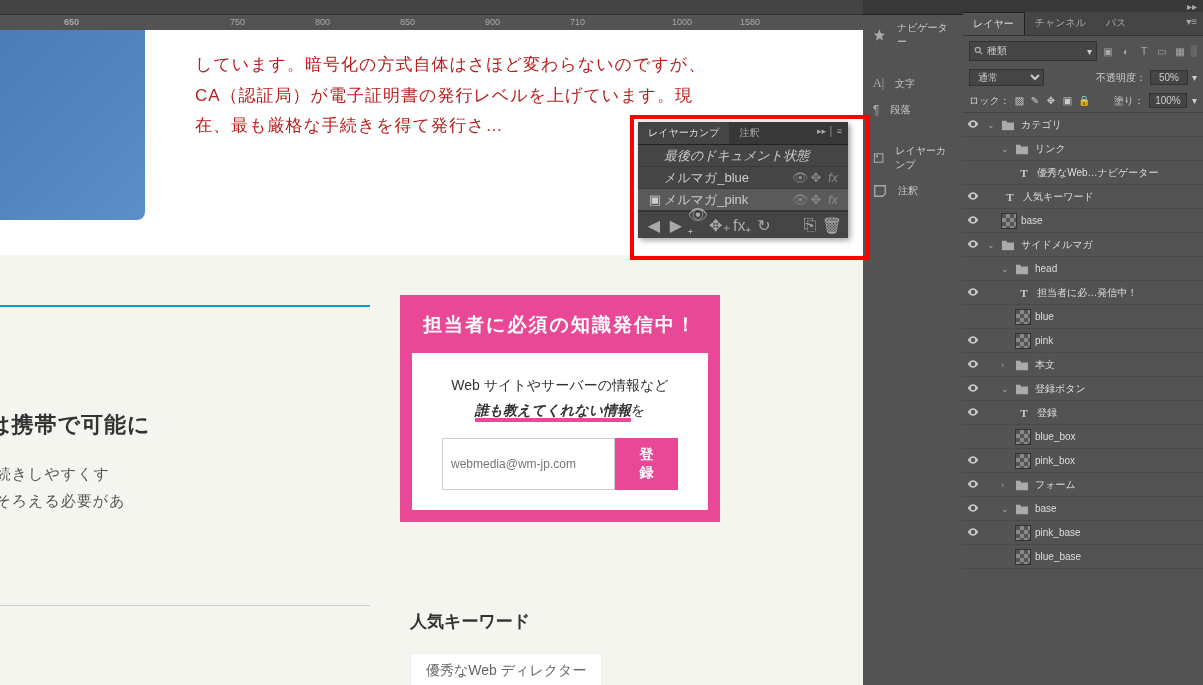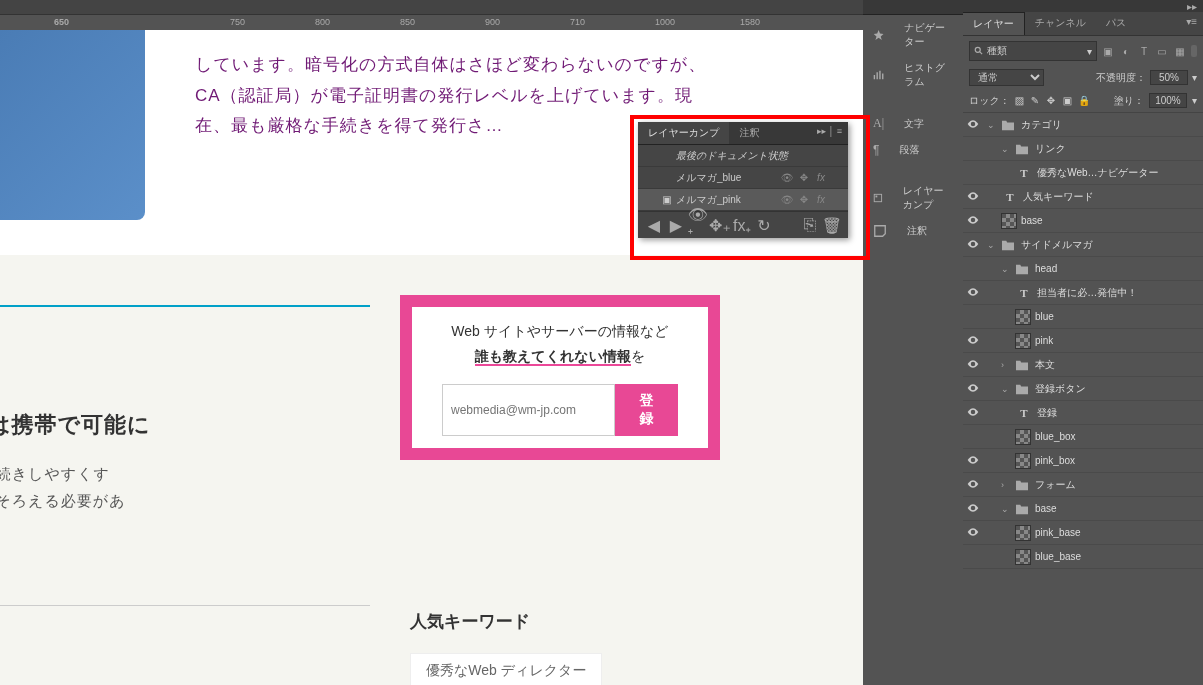--- a/index.html
+++ b/index.html
@@ -6,46 +6,46 @@
 body { background: #535353; overflow: hidden; width: 1203px; height: 685px; position: relative; }
 
 
 .ruler { position: absolute; top: 15px; left: 0; right: 340px; height: 15px; background: #535353; color: #aaa; font-size: 9px; }
 .ruler-mark { position: absolute; top: 2px; }
 .menubar { position: absolute; top: 0; left: 0; right: 340px; height: 15px; background: #444; border-bottom: 1px solid #333; }
 
 
 .canvas { position: absolute; top: 30px; left: 0; width: 863px; height: 655px; background: #fff; }
 .laptop-img { position: absolute; top: 0; left: 0; width: 145px; height: 190px; background: linear-gradient(135deg, #4a7cb5, #5b8fc9); border-radius: 0 0 8px 0; }
-.article-text { position: absolute; top: 20px; left: 195px; width: 520px; color: #701a75; font-size: 17px; line-height: 1.8; letter-spacing: 1px; }
+.article-text { position: absolute; top: 20px; left: 195px; width: 520px; color: #b91c1c; font-size: 17px; line-height: 1.8; letter-spacing: 1px; }
 
 .bottom-section { position: absolute; top: 225px; left: 0; width: 863px; height: 460px; background: #f5f5f0; }
 .divider-line { position: absolute; top: 50px; left: -150px; width: 520px; height: 2px; background: #00a0c8; }
 .article2 { position: absolute; top: 155px; left: -150px; width: 475px; color: #333; }
 .article2-title { font-size: 22px; font-weight: bold; margin-bottom: 20px; letter-spacing: 1px; }
 .article2-body { font-size: 15px; line-height: 1.8; color: #555; letter-spacing: 1px; }
 .divider-line2 { position: absolute; top: 350px; left: -150px; width: 520px; height: 1px; background: #ccc; }
 
 
 .newsletter { position: absolute; top: 295px; left: 400px; width: 320px; border: 12px solid #e84895; }
 .newsletter-head { background: #e84895; color: #fff; text-align: center; font-size: 19px; font-weight: bold; letter-spacing: 2px; padding: 5px 0 15px; }
-.newsletter-body { background: #fff; padding: 12px 30px; text-align: center; color: #333; font-size: 14px; line-height: 1.8; }
-.newsletter-body .highlight { font-weight: bold; border-bottom: 2px solid #ec4899; }
+.newsletter-body { background: #fff; padding: 20px 30px; text-align: center; color: #333; font-size: 14px; line-height: 1.8; }
+.newsletter-body .highlight { font-weight: bold; border-bottom: 4px solid #ec4899; font-style: italic; }
 .newsletter-form { display: flex; margin-top: 15px; }
 .newsletter-input { flex: 1; border: 1px solid #ccc; padding: 8px; font-size: 12px; color: #aaa; }
 .newsletter-btn { background: #e84895; color: #fff; border: none; padding: 8px 20px; font-size: 14px; font-weight: bold; }
 
 .pop-keywords { position: absolute; top: 610px; left: 410px; color: #333; }
 .pop-keywords h3 { font-size: 17px; font-weight: bold; margin-bottom: 20px; }
 .pop-keyword-item { background: #fff; padding: 8px 15px; border: 1px solid #eee; font-size: 14px; color: #666; }
 
 
 .right-col1 { position: absolute; top: 0; right: 240px; width: 100px; height: 685px; background: #535353; }
 .right-col1-head { height: 15px; background: #383838; border-bottom: 1px solid #222; }
-.dock-item { display: flex; align-items: center; gap: 20px; padding: 6px 10px; color: #ccc; font-size: 10px; cursor: pointer; }
+.dock-item { display: flex; align-items: center; gap: 11px; padding: 6px 10px; color: #ccc; font-size: 10px; cursor: pointer; }
 .dock-item svg { width: 14px; height: 14px; fill: #aaa; }
 
 .right-panel { position: absolute; top: 0; right: 0; width: 240px; height: 685px; background: #535353; color: #ccc; font-size: 10px; }
 .panel-head { height: 12px; background: #383838; display: flex; justify-content: flex-end; align-items: center; padding: 0 4px; }
 .panel-tabs { display: flex; background: #454545; border-bottom: 1px solid #333; }
 .panel-tab { padding: 4px 10px; font-size: 10px; color: #aaa; cursor: pointer; }
 .panel-tab.active { background: #535353; color: #ddd; border-top: 1px solid #222; border-right: 1px solid #222; }
 .panel-menu { margin-left: auto; padding: 4px 6px; color: #aaa; }
 
 .layer-controls { padding: 5px 6px; display: flex; align-items: center; gap: 4px; }
@@ -73,64 +73,65 @@
 .layer-icon.thumb { width: 16px; height: 16px; background: repeating-conic-gradient(#888 0 25%, #555 0 50%) 0 0/8px 8px; border: 1px solid #333; }
 .layer-name { color: #ddd; white-space: nowrap; overflow: hidden; }
 
 
 .layercomp-panel { position: absolute; top: 122px; left: 638px; width: 210px; background: #454545; color: #ccc; z-index: 10; box-shadow: 2px 2px 6px rgba(0,0,0,0.4); }
 .red-border { position: absolute; top: 115px; left: 630px; width: 240px; height: 145px; border: 4px solid #ff0000; z-index: 11; pointer-events: none; }
 .lc-tabs { display: flex; background: #383838; border-bottom: 1px solid #222; }
 .lc-tab { padding: 4px 10px; font-size: 10px; color: #aaa; cursor: pointer; }
 .lc-tab.active { background: #454545; color: #ddd; }
 .lc-arrows { margin-left: auto; padding: 4px 6px; color: #aaa; font-size: 9px; }
-.lc-row { display: flex; align-items: center; height: 22px; border-bottom: 1px solid #3a3a3a; padding: 0 20px; font-size: 10px; justify-content: flex-end; }
+.lc-row { display: flex; align-items: center; height: 22px; border-bottom: 1px solid #3a3a3a; padding: 0 8px; font-size: 13px; justify-content: flex-end; }
 .lc-row.selected { background: #5a5a5a; }
 .lc-check { width: 18px; display: inline-flex; justify-content: center; }
 .lc-name { flex: 1; font-style: italic; }
 .lc-name.normal { font-style: normal; }
 .lc-icons { display: flex; gap: 3px; color: #888; }
 .lc-icons span { width: 14px; text-align: center; }
 .lc-toolbar { display: flex; gap: 6px; padding: 5px 8px; background: #454545; border-top: 1px solid #333; justify-content: flex-start; }
 .lc-toolbar span { width: 16px; height: 16px; display: inline-flex; align-items: center; justify-content: center; color: #aaa; cursor: pointer; }
 .lc-toolbar .right { margin-left: auto; }
 
 .eye-svg { width: 11px; height: 11px; }
 </style>
 </head>
 <body>
 
 <div class="menubar"></div>
 <div class="ruler">
-    <span class="ruler-mark" style="left: 54px; font-weight: bold;">650</span>
+    <span class="ruler-mark" style="left: 64px; font-weight: bold;">650</span>
     <span class="ruler-mark" style="left: 145px; margin-top: 44px;">700</span>
     <span class="ruler-mark" style="left: 230px;">750</span>
     <span class="ruler-mark" style="left: 315px;">800</span>
     <span class="ruler-mark" style="left: 400px;">850</span>
     <span class="ruler-mark" style="left: 485px;">900</span>
     <span class="ruler-mark" style="left: 570px;">710</span>
-    <span class="ruler-mark" style="left: 655px;">1000</span>
+    <span class="ruler-mark" style="left: 672px;">1000</span>
     <span class="ruler-mark" style="left: 740px;">1580</span>
   </div>
 
 <div class="canvas">
   <div class="laptop-img"></div>
   <div class="article-text">しています。暗号化の方式自体はさほど変わらないのですが、CA（認証局）が電子証明書の発行レベルを上げています。現在、最も厳格な手続きを得て発行さ…</div>
   <div class="bottom-section">
     <div class="divider-line"></div>
     <div class="article2">
       <div class="article2-title">結　本人確認は携帯で可能に</div>
       <div class="article2-body">ターネットで納税手続きしやすくす<br>めの機器を利用者がそろえる必要があ<br>きるよう…</div>
     </div>
     <div class="divider-line2"></div>
 
   </div>
 </div>
 
 <div class="newsletter">
+  <div class="newsletter-head">担当者に必須の知識発信中！</div>
   <div class="newsletter-body">
     <div>Web サイトやサーバーの情報など</div>
     <div><span class="highlight">誰も教えてくれない情報</span><span>を</span></div>
     <div class="newsletter-form">
       <input class="newsletter-input" placeholder="webmedia@wm-jp.com" style="">
       <button class="newsletter-btn">登録</button>
     </div>
   </div>
 </div>
 
@@ -139,26 +140,20 @@
   <div class="pop-keyword-item">優秀なWeb ディレクター</div>
 </div>
 
 <div class="right-col1">
   <div class="right-col1-head"></div>
   <div class="dock-item">
     <svg viewBox="0 0 16 16">
         <path d="M8 1l2 5 5 .5-4 3.5 1.5 5L8 12l-4.5 3 1.5-5-4-3.5 5-.5z"></path>
       </svg>
     <span>ナビゲーター</span>
-  </div>
-  <div class="dock-item">
-    <svg viewBox="0 0 16 16">
-        <path d="M1 14h2V8H1zm4 0h2V4H5zm4 0h2V2H9zm4 0h2V6h-2z"></path>
-      </svg>
-    <span>ヒストグラム</span>
   </div>
   <div style="height:15px"></div>
   <div class="dock-item">
     <span style="font-family:serif;font-size:12px;color:#aaa">A|</span>
     <span>文字</span>
   </div>
   <div class="dock-item">
     <span style="font-size:12px;color:#aaa">¶</span>
     <span>段落</span>
   </div>

